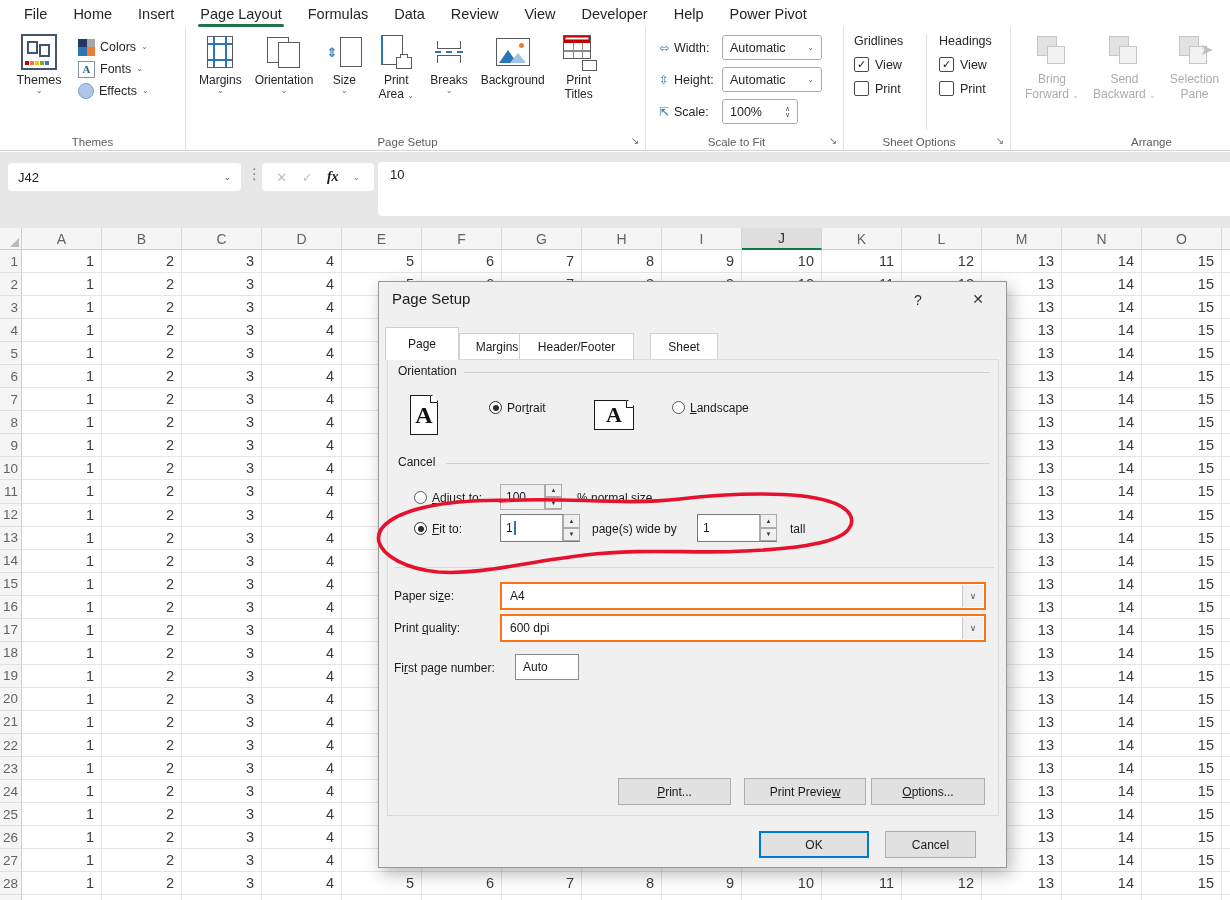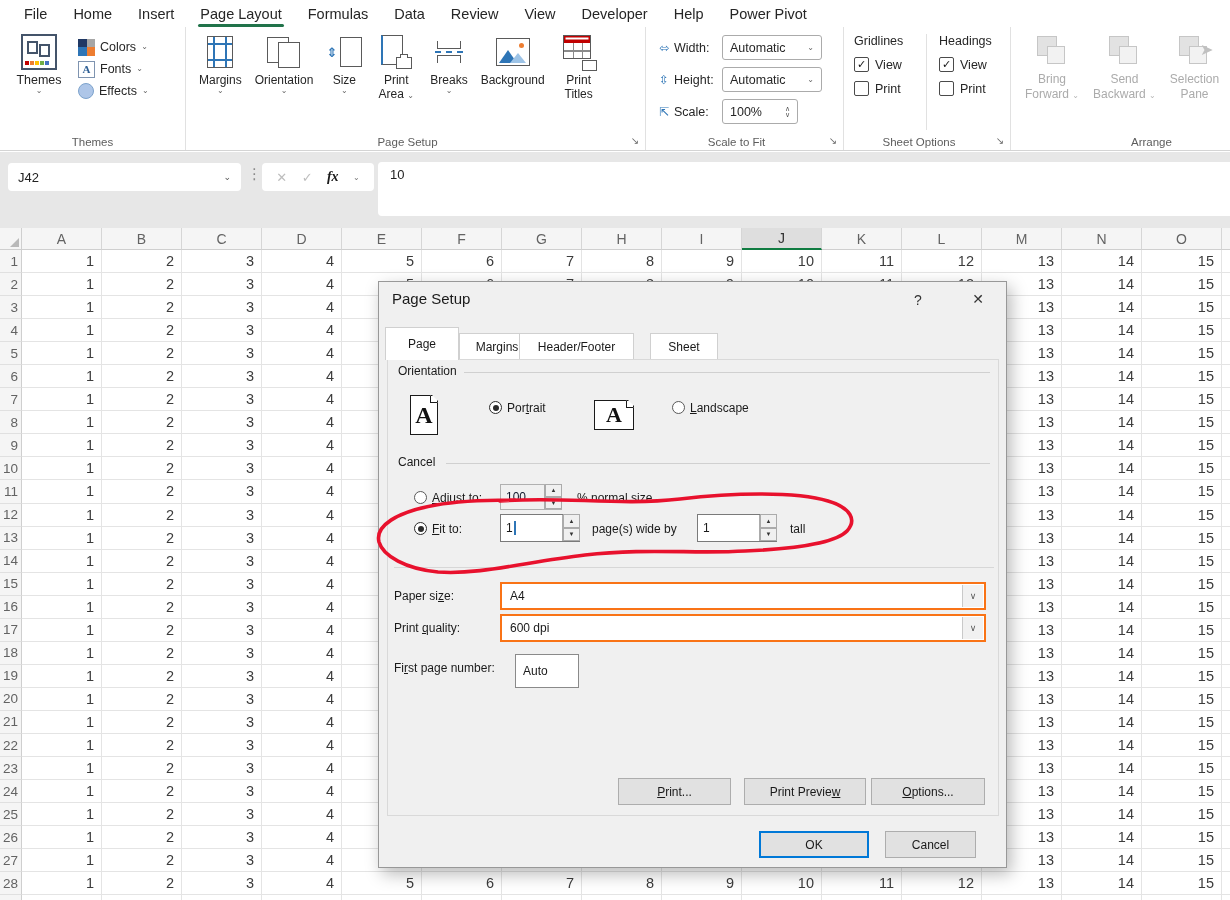--- a/index.html
+++ b/index.html
@@ -1037,21 +1037,21 @@
         <span class="combo-btn">∨</span>
       </div>
 
       <span class="dlab" style="left:6px;top:261px">Print <u>q</u>uality:</span>
       <div class="combo" style="left:112px;top:254px;width:486px;height:28px">
         <span class="combo-val">600 dpi</span>
         <span class="combo-btn">∨</span>
       </div>
 
       <span class="dlab" style="left:6px;top:301px">Fi<u>r</u>st page number:</span>
-      <div class="edit" style="left:127px;top:294px;width:64px;height:34px">Auto</div>
+      <div class="edit" style="left:127px;top:294px;width:64px;height:26px">Auto</div>
 
       <div class="dbtn" style="left:230px;top:418px;width:113px"><u>P</u>rint...</div>
       <div class="dbtn" style="left:356px;top:418px;width:122px">Print Previe<u>w</u></div>
       <div class="dbtn" style="left:483px;top:418px;width:114px"><u>O</u>ptions...</div>
     </div>
 
     <div class="dbtn default" style="left:380px;top:549px;width:110px">OK</div>
     <div class="dbtn" style="left:506px;top:549px;width:91px">Cancel</div>
   </div>
 

